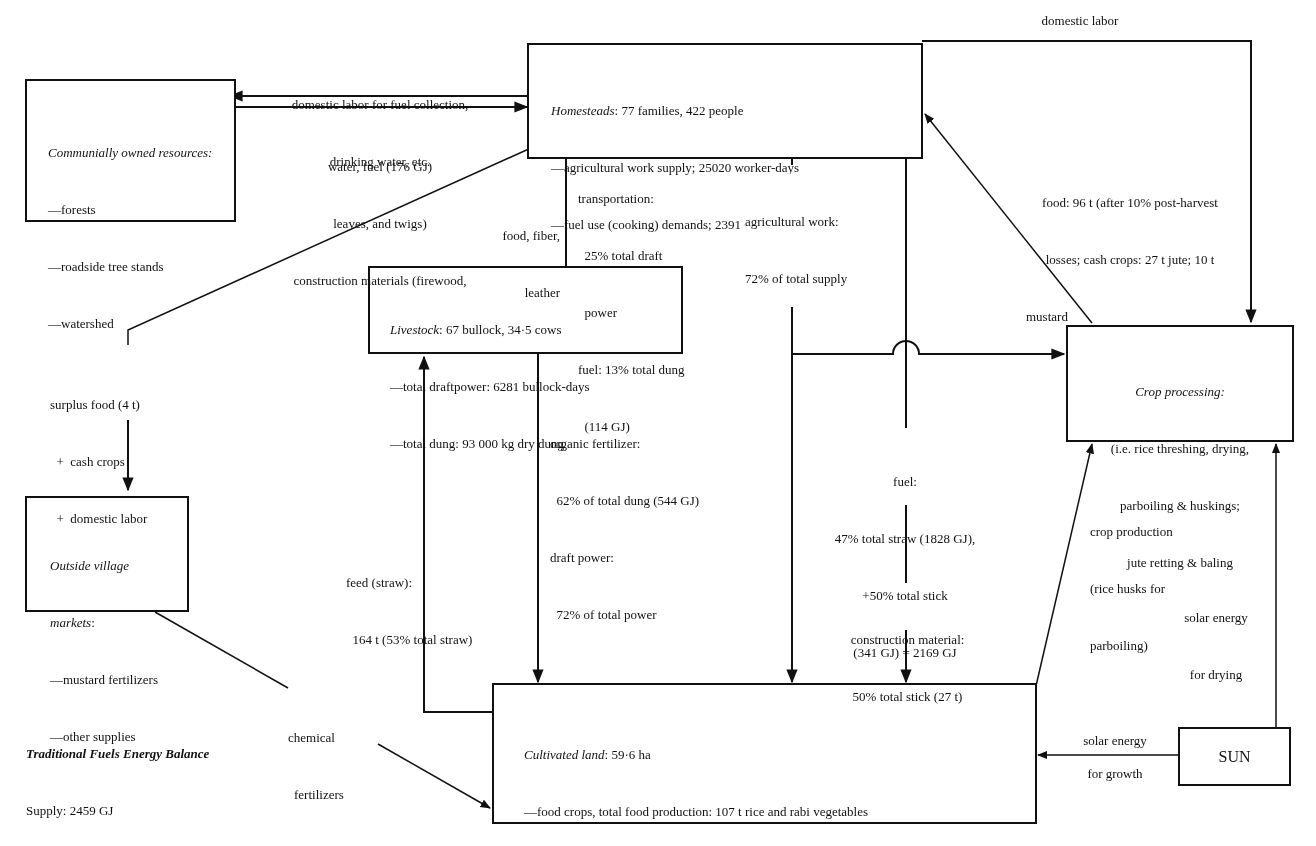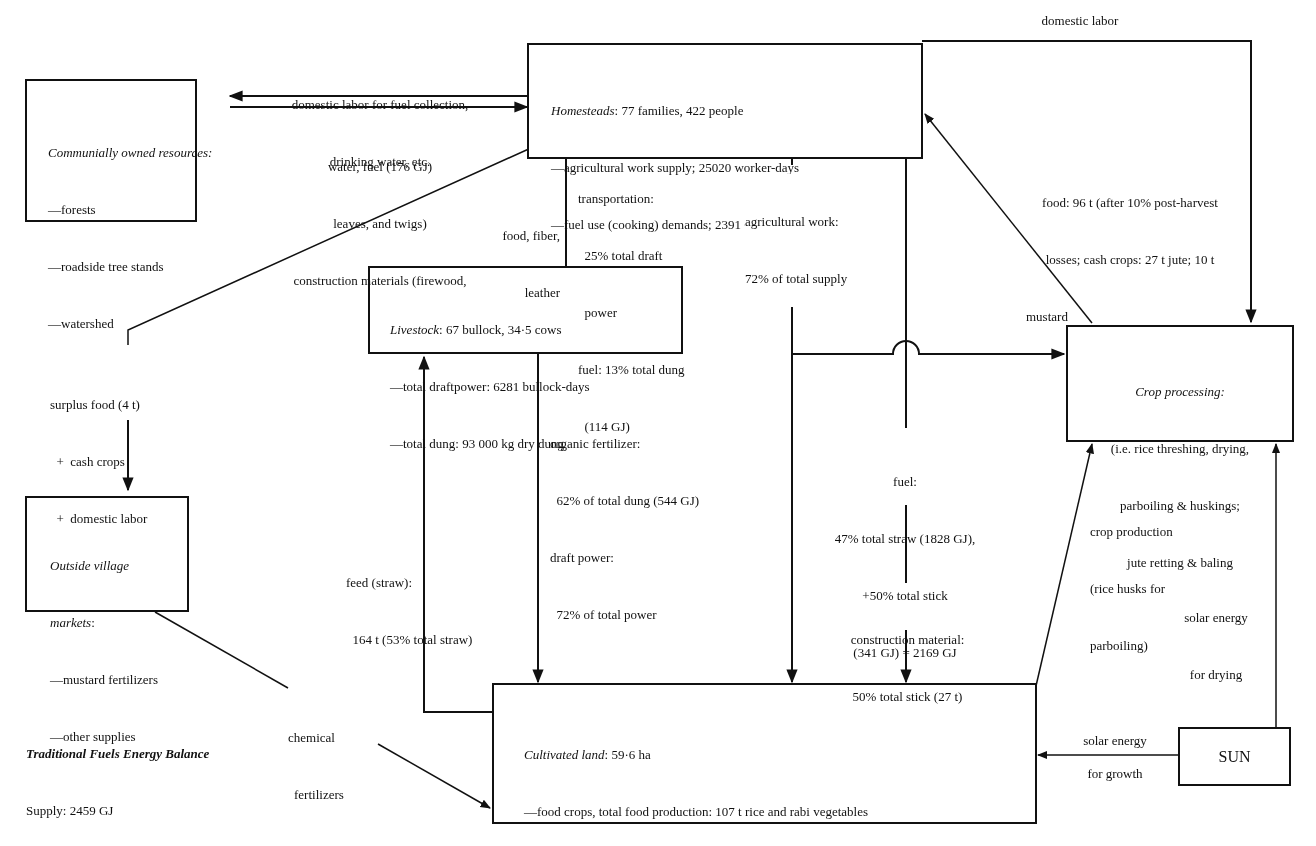--- a/index.html
+++ b/index.html
@@ -63,21 +63,21 @@
 
 <div class="box" style="left:527px;top:23px;width:396px;height:116px;margin-top:20px;">
   <div class="txt" style="left:22px;top:18px;">
     <span class="line"><span class="it">Homesteads</span><span>: 77 families, 422 people</span></span>
     <span class="line">—agricultural work supply; 25020 worker-days</span>
     <span class="line">—fuel use (cooking) demands; 2391 GJ</span>
     <span class="line">—food intake: 92 t</span>
   </div>
 </div>
 
-<div class="box" style="left:25px;top:79px;width:172px;height:143px;">
+<div class="box" style="left:25px;top:79px;width:211px;height:143px;">
   <div class="txt" style="left:21px;top:24px;">
     <span class="line it" style="white-space:normal;width:170px;">Communially owned resources:</span>
     <span class="line">—forests</span>
     <span class="line">—roadside tree stands</span>
     <span class="line">—watershed</span>
   </div>
 </div>
 
 <div class="box" style="left:368px;top:266px;width:315px;height:88px;">
   <div class="txt" style="left:20px;top:14px;">

